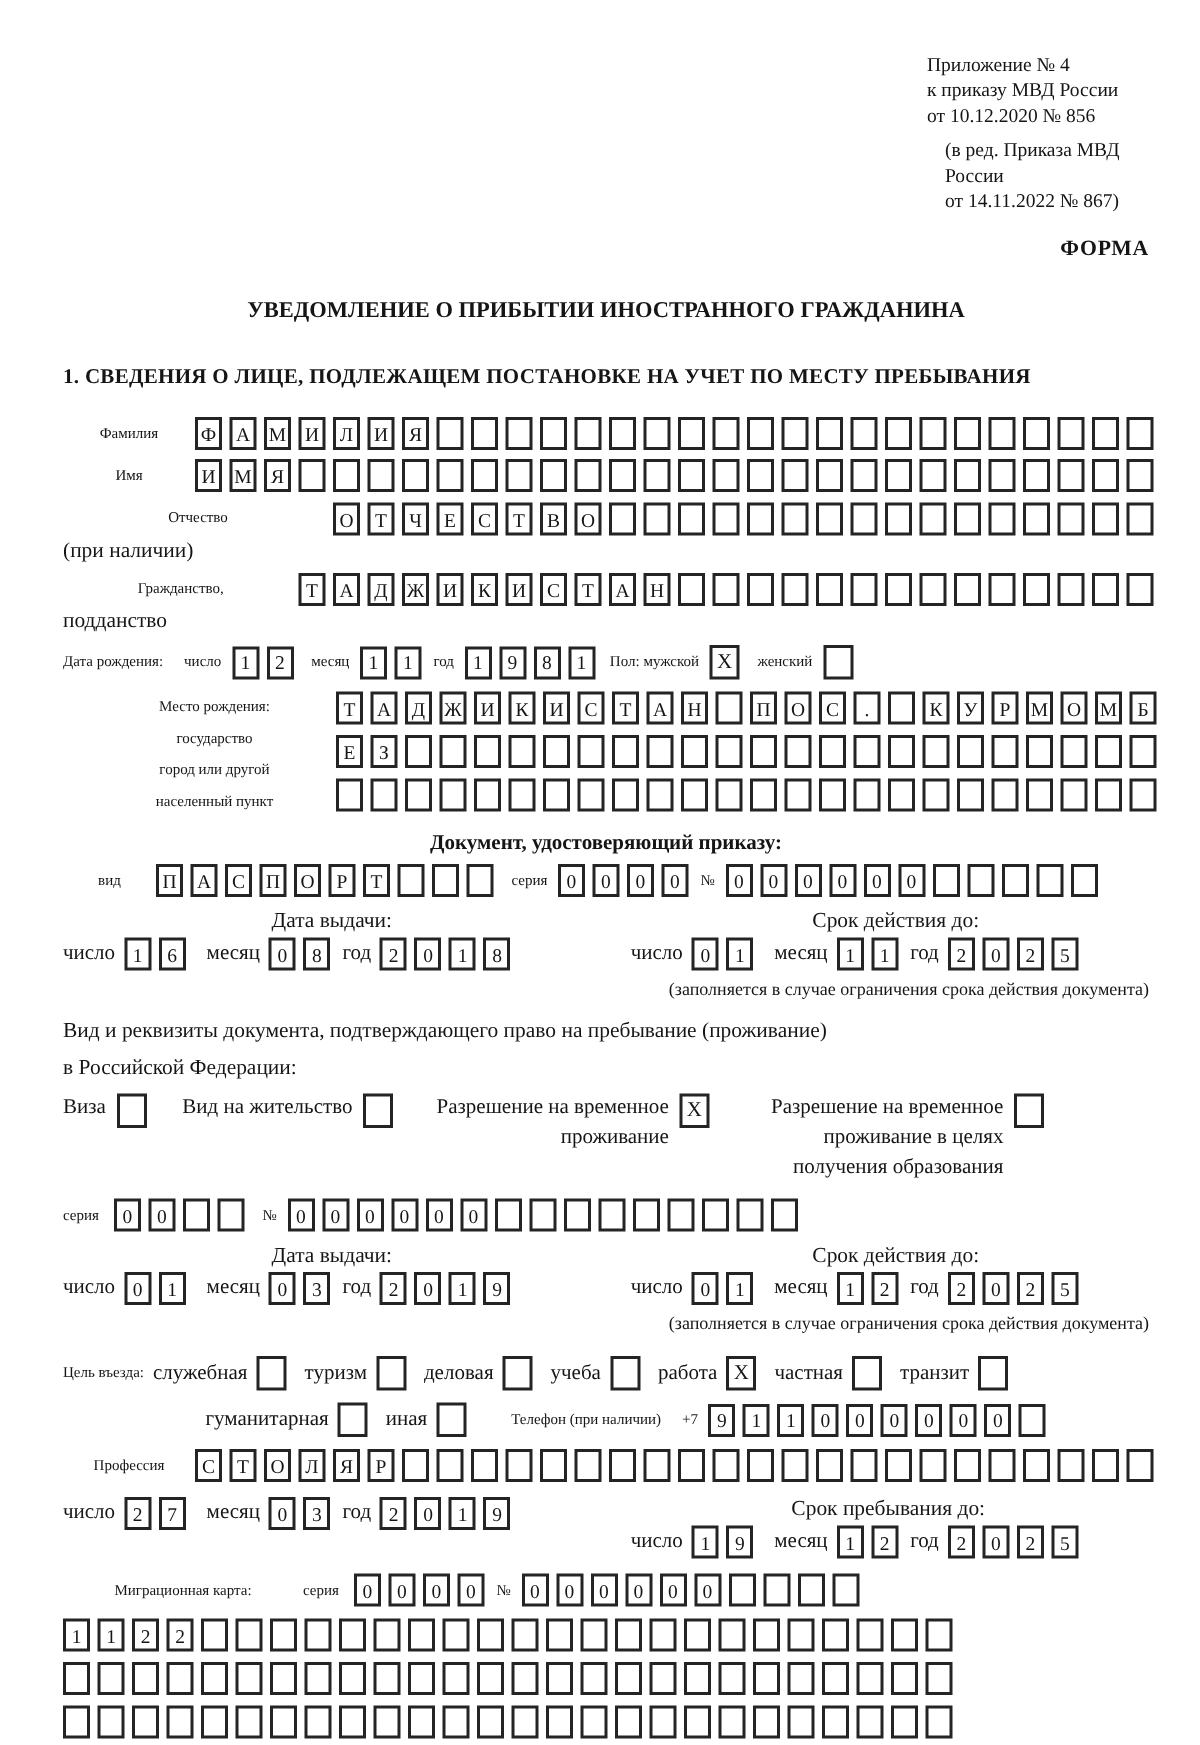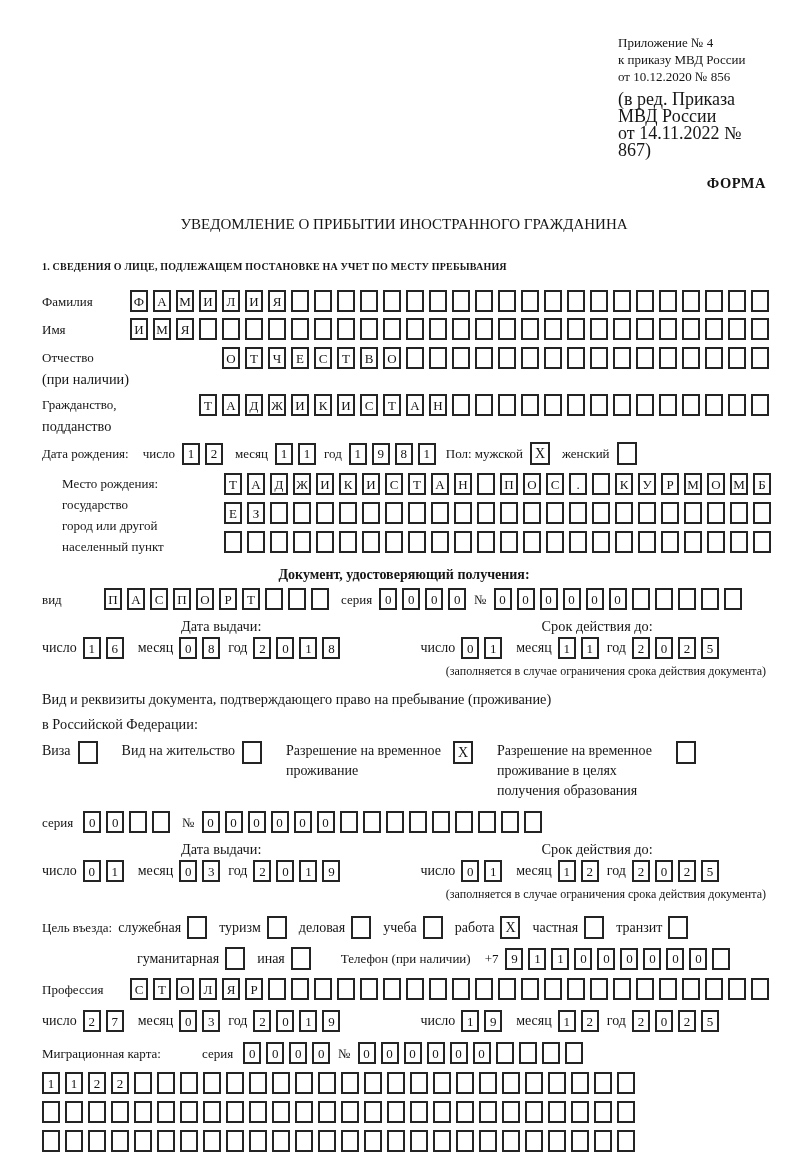--- a/index.html
+++ b/index.html
@@ -6,29 +6,29 @@
   html, body { background: #ffffff; }
   .page {
     width: 800px; height: 1163px;
     padding: 34px 34px 10px 42px;
     font-family: "Liberation Serif", "DejaVu Serif", serif;
     font-size: 14px; color: #151515;
     position: relative; overflow: hidden;
     background: #fff;
   }
   .hdr-block { margin-left: 576px; line-height: 17px; font-size: 13px; }
-  .hdr-block .sub { margin-top: 6px; font-size: 18px; }
+  .hdr-block .sub { margin-top: 6px; font-size: 13px; margin-left: 12px; }
   .forma { text-align: right; font-weight: bold; font-size: 14.5px; margin-top: 16px; letter-spacing: .5px; }
-  .title { text-align: center; font-weight: normal; font-size: 15px; margin-top: 22px; line-height: 21px; }
+  .title { text-align: center; font-weight: bold; font-size: 15px; margin-top: 22px; line-height: 21px; }
   .blank-line { display: inline-block; width: 56px; border-bottom: 2px solid #444; height: 12px; margin-left: 10px; }
-  .sec-heading { font-weight: bold; font-size: 10px; margin-top: 26px; letter-spacing: .2px; }
+  .sec-heading { font-weight: bold; font-size: 14px; margin-top: 26px; letter-spacing: .2px; }
 
   .frow { display: flex; align-items: center; margin-top: 6px; }
   .frow.top { align-items: flex-start; }
-  .lbl { font-size: 13px; line-height: 21px; }
+  .lbl { font-size: 10px; line-height: 21px; text-align: center; }
   .lbl2 { font-size: 14.3px; line-height: 21px; margin-top: 1px; }
   .w-fam { width: 88px; flex: 0 0 88px; }
   .w-otch { width: 180px; flex: 0 0 180px; }
   .w-grazh { width: 157px; flex: 0 0 157px; }
   .w-mesto { width: 162px; flex: 0 0 162px; line-height: 21.5px; margin-left: 20px; }
   .w-vid { width: 62px; flex: 0 0 62px; }
   .w-prof { width: 88px; flex: 0 0 88px; }
   .w-predst { width: 100px; flex: 0 0 100px; line-height: 21.5px; }
 
   .cells { display: inline-flex; gap: 5px; vertical-align: middle; }
@@ -56,21 +56,21 @@
   .dcol .dhead { text-align: center; font-size: 14.3px; margin-bottom: 2px; }
   .dline { display: flex; align-items: center; }
   .dline .dl { margin-right: 6px; }
   .dline .dl.ml { margin-left: 14px; }
   .note-right { text-align: right; font-size: 12px; margin-top: 5px; }
 
   .intro { font-size: 14.3px; line-height: 25px; margin-top: 8px; }
   .opt-row { display: flex; align-items: flex-start; margin-top: 4px; }
   .opt { display: flex; align-items: flex-start; }
   .opt .olbl { white-space: pre-line; line-height: 20px; }
-  .opt .olbl.center { text-align: left; }
+  .opt .olbl.center { text-align: right; }
   .opt + .opt { margin-left: 24px; }
 
   .purpose-row { display: flex; align-items: center; margin-top: 14px; flex-wrap: nowrap; }
   .purpose-row .plbl { margin-right: 6px; }
   .purpose-row .opt2 { display: flex; align-items: center; margin-right: 12px; }
   .purpose-row .opt2 .checkbox { margin-left: 6px; }
 </style>
 </head>
 <body>
 
@@ -333,21 +333,21 @@
           <span class="cell"></span>
           <span class="cell"></span>
           <span class="cell"></span>
           <span class="cell"></span>
           <span class="cell"></span>
           <span class="cell"></span>
         </span>
     </span>
   </div>
 
-  <div class="doc-heading">Документ, удостоверяющий получения:</div>
+  <div class="doc-heading">Документ, удостоверяющий приказу:</div>
   <div class="frow" style="margin-top:5px">
     <span class="lbl w-vid">вид</span>
     <span class="cells">
         <span class="cell">П</span>
         <span class="cell">А</span>
         <span class="cell">С</span>
         <span class="cell">П</span>
         <span class="cell">О</span>
         <span class="cell">Р</span>
         <span class="cell">Т</span>
@@ -634,20 +634,21 @@
         <span class="dl ml" style="margin-left:8px">год</span>
         <span class="cells">
             <span class="cell">2</span>
             <span class="cell">0</span>
             <span class="cell">1</span>
             <span class="cell">9</span>
           </span>
       </div>
     </div>
     <div class="dcol" style="margin-left:80px">
+      <div class="dhead" style="margin-left:45px">Срок пребывания до:</div>
       <div class="dline">
         <span class="dl">число</span>
         <span class="cells">
             <span class="cell">1</span>
             <span class="cell">9</span>
           </span>
         <span class="dl ml">месяц</span>
         <span class="cells">
             <span class="cell">1</span>
             <span class="cell">2</span>

